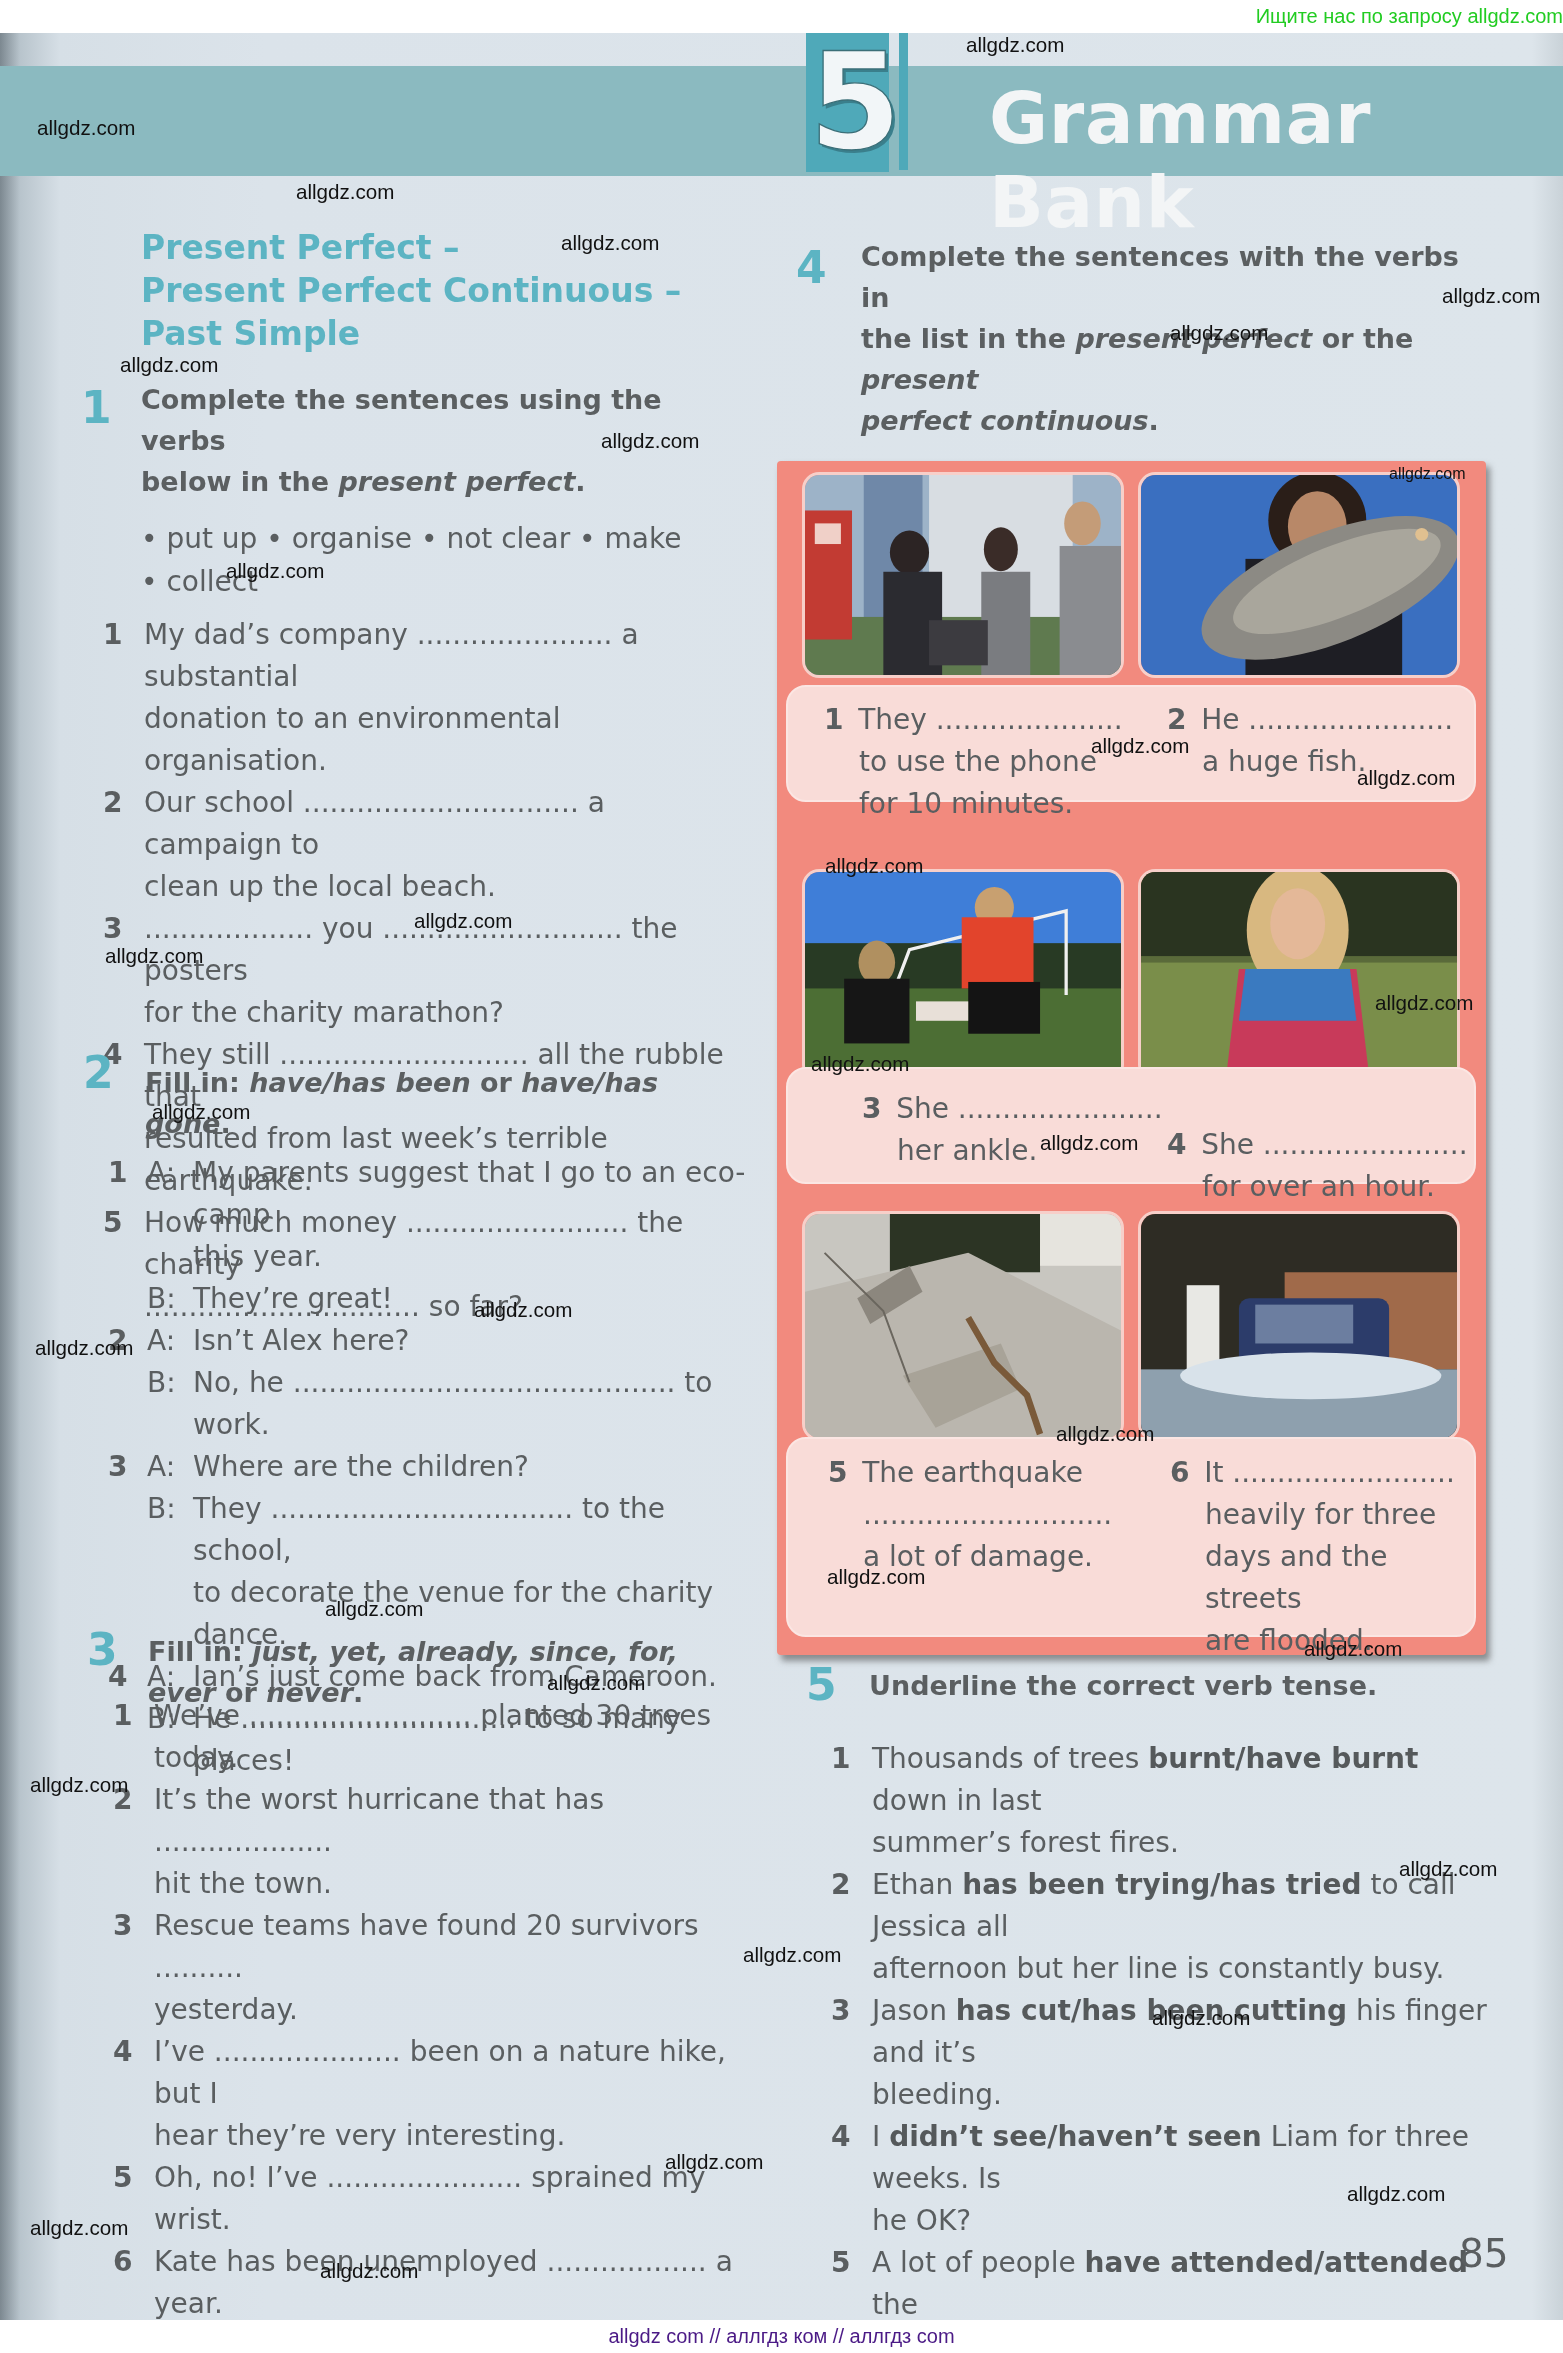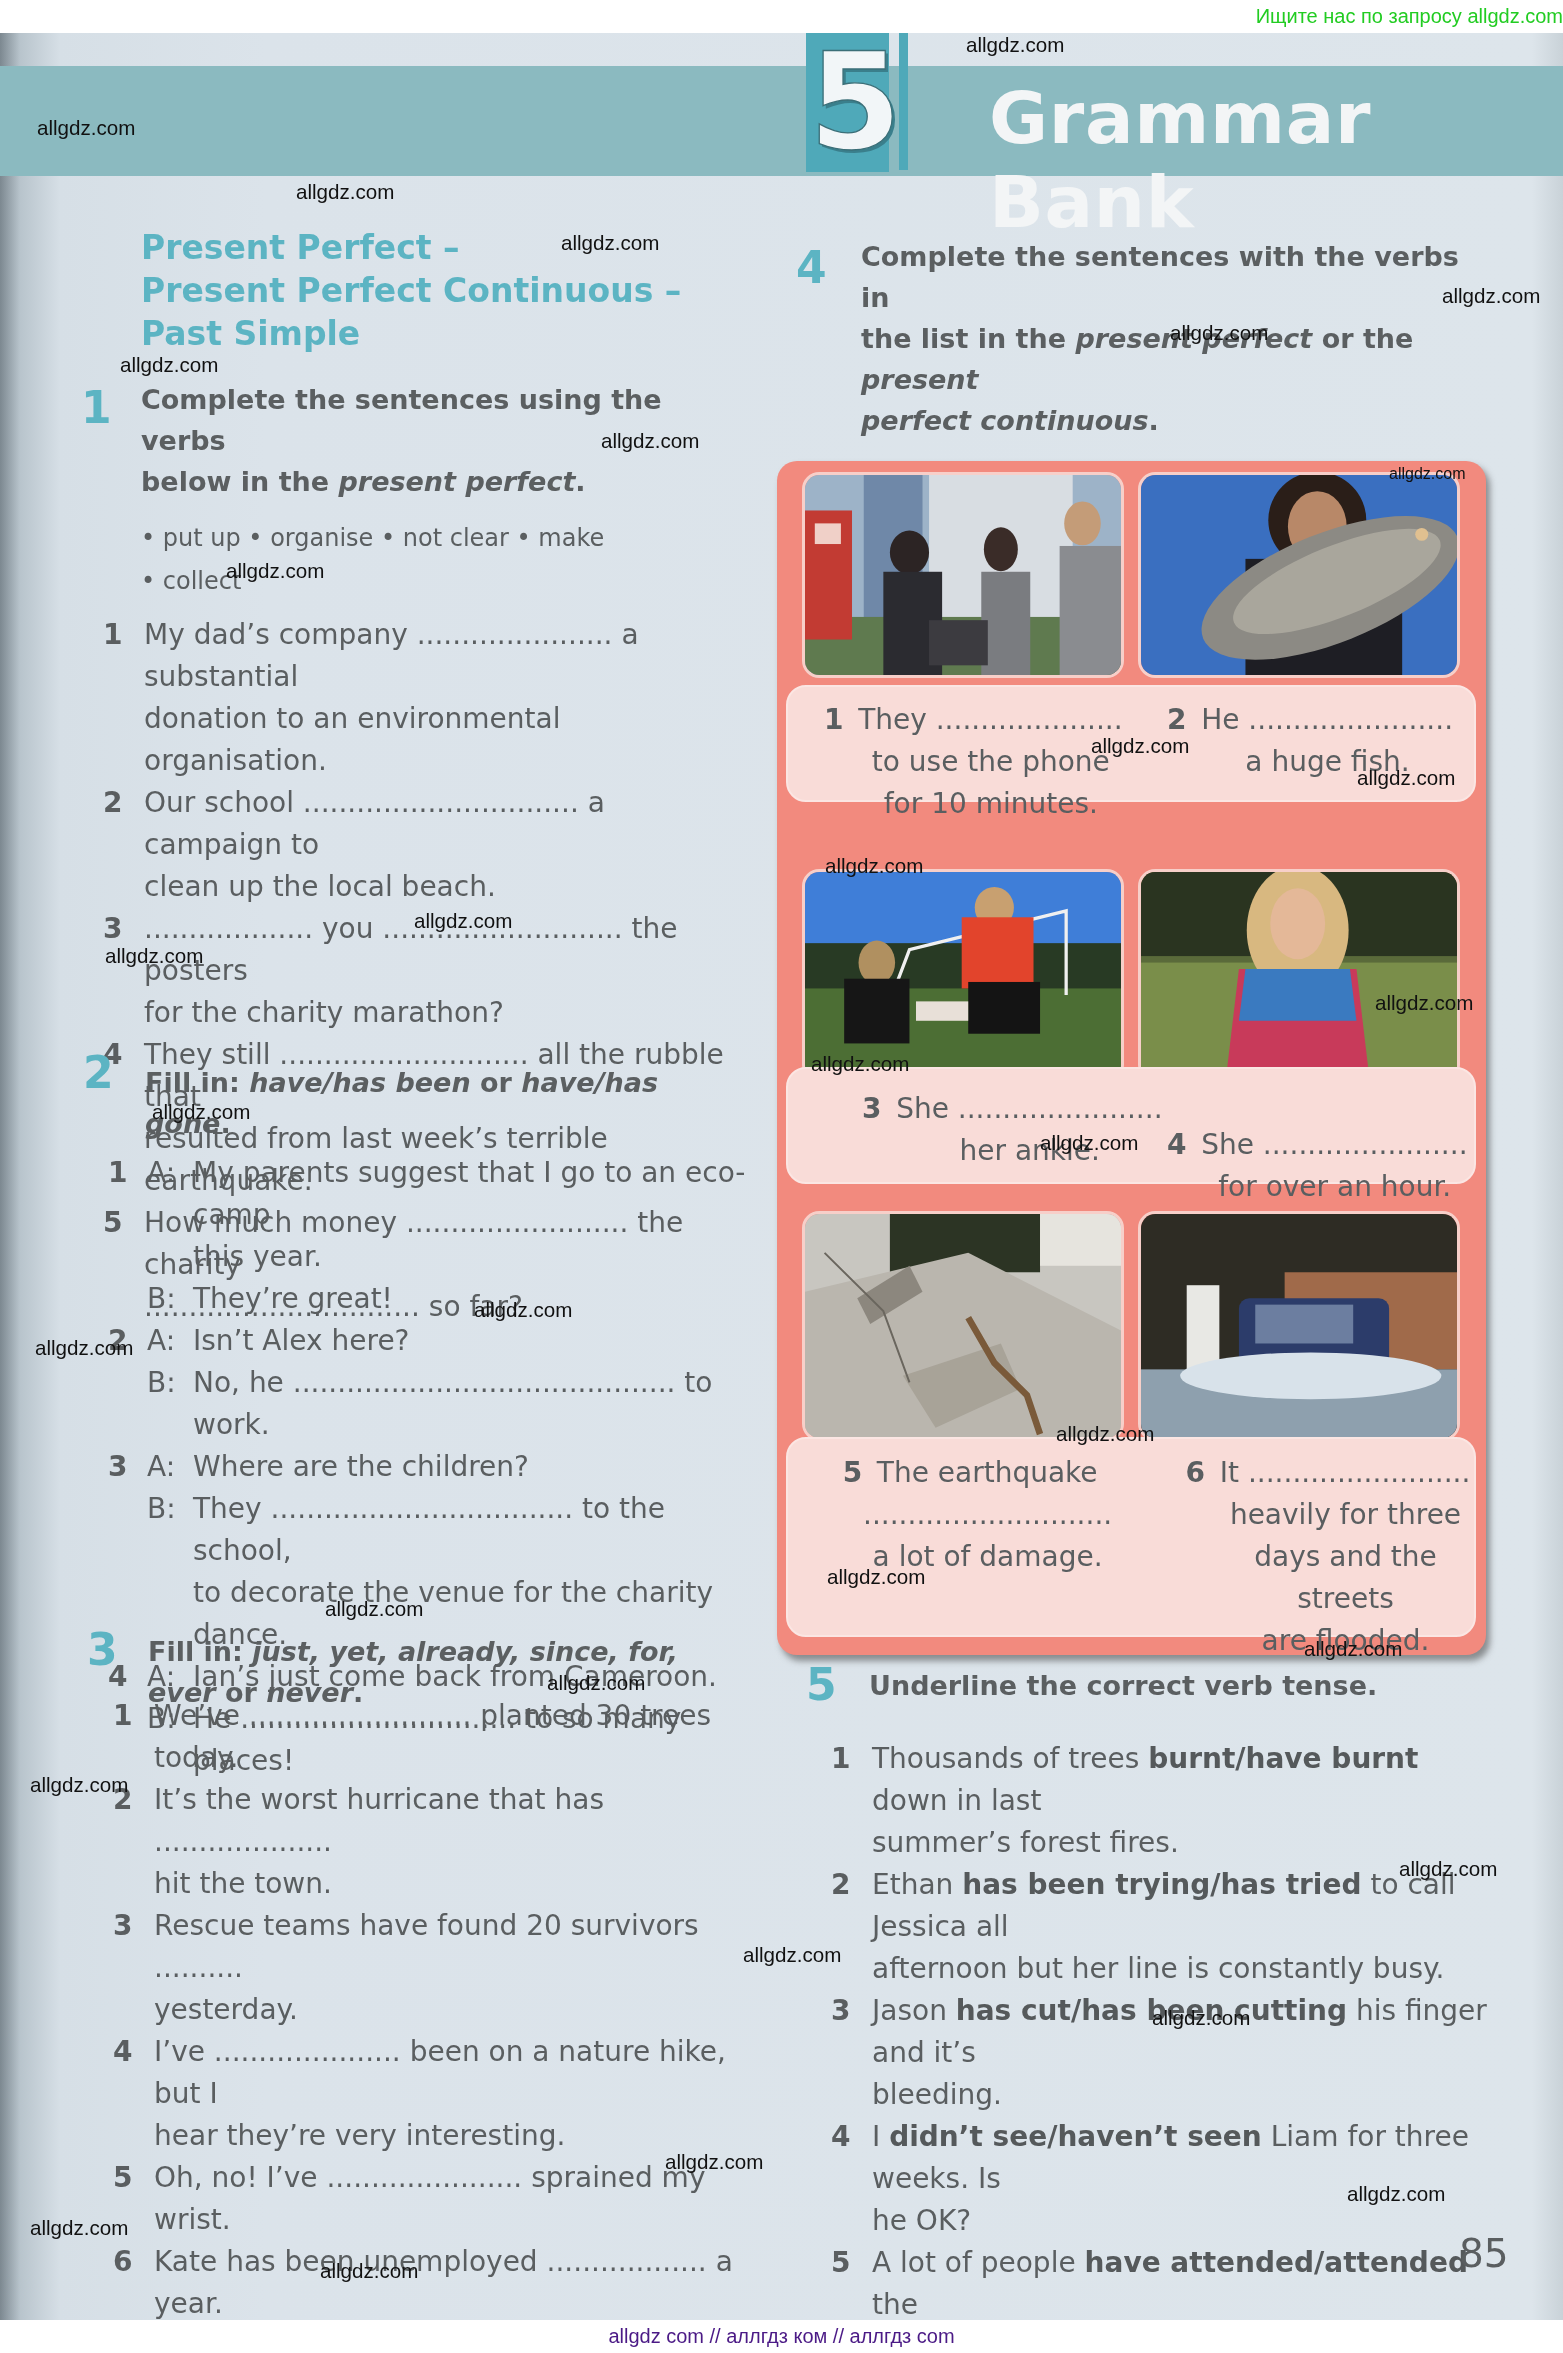--- a/index.html
+++ b/index.html
@@ -23,30 +23,30 @@
   .banner-title { position: absolute; left: 989px; top: 43px; font-family: "DejaVu Sans", sans-serif; font-weight: bold;
     font-size: 72px; color: #f3f5f6; letter-spacing: 0.7px; }
 
   .wm { position: absolute; font-family: "Liberation Sans", sans-serif; font-size: 20.6px; color: #111; white-space: nowrap; z-index: 20; }
 
   .col { position: absolute; }
   .section-title { color: #5cb4c3; font-weight: bold; font-size: 33px; line-height: 43px; }
   .ex-num { position: absolute; color: #5cb4c3; font-weight: bold; font-size: 44px; line-height: 44px; }
   .instr { font-weight: bold; font-size: 27px; line-height: 41px; color: #5b5f61; }
   .instr i { font-weight: bold; }
-  .verbs { font-size: 24px; line-height: 43px; color: #5a5e60; }
+  .verbs { font-size: 28px; line-height: 43px; color: #5a5e60; }
   .item { position: relative; font-size: 28px; line-height: 42px; color: #5a5e60; padding-left: 41px; }
   .item .n { position: absolute; left: 0; top: 0; font-weight: bold; }
   .dlg { position: relative; font-size: 28px; line-height: 42px; color: #5a5e60; padding-left: 85px; }
   .dlg .n { position: absolute; left: 0; font-weight: bold; }
   .dlg .sp { position: absolute; left: 39px; }
   b.bv { font-weight: bold; color: #55595b; text-align: right; }
 
   .pink-frame { position: absolute; left: 777px; top: 428px; width: 709px; height: 1194px; background: #f28a7e;
-    border-radius: 20px; box-shadow: 4px 5.3px 6.7px rgba(70,70,70,0.55); text-align: center; }
+    border-radius: 4px; box-shadow: 4px 5.3px 6.7px rgba(70,70,70,0.55); }
   .photo { position: absolute; border-radius: 17.3px; overflow: hidden; border: 3.3px solid #f7cfc9; }
   .caption-box { position: absolute; background: #f9dcd8; border-radius: 20px; border: 2px solid #fbe6e3; }
   .cap { position: absolute; font-size: 28px; line-height: 42px; color: #5a5e60; }
   .cap .n { font-weight: bold; margin-right: 14.7px; }
 
   .page-num { position: absolute; left: 1459px; top: 2198px; font-size: 39px; color: #5a5e60; }
 </style>
 </head>
 <body>
 

